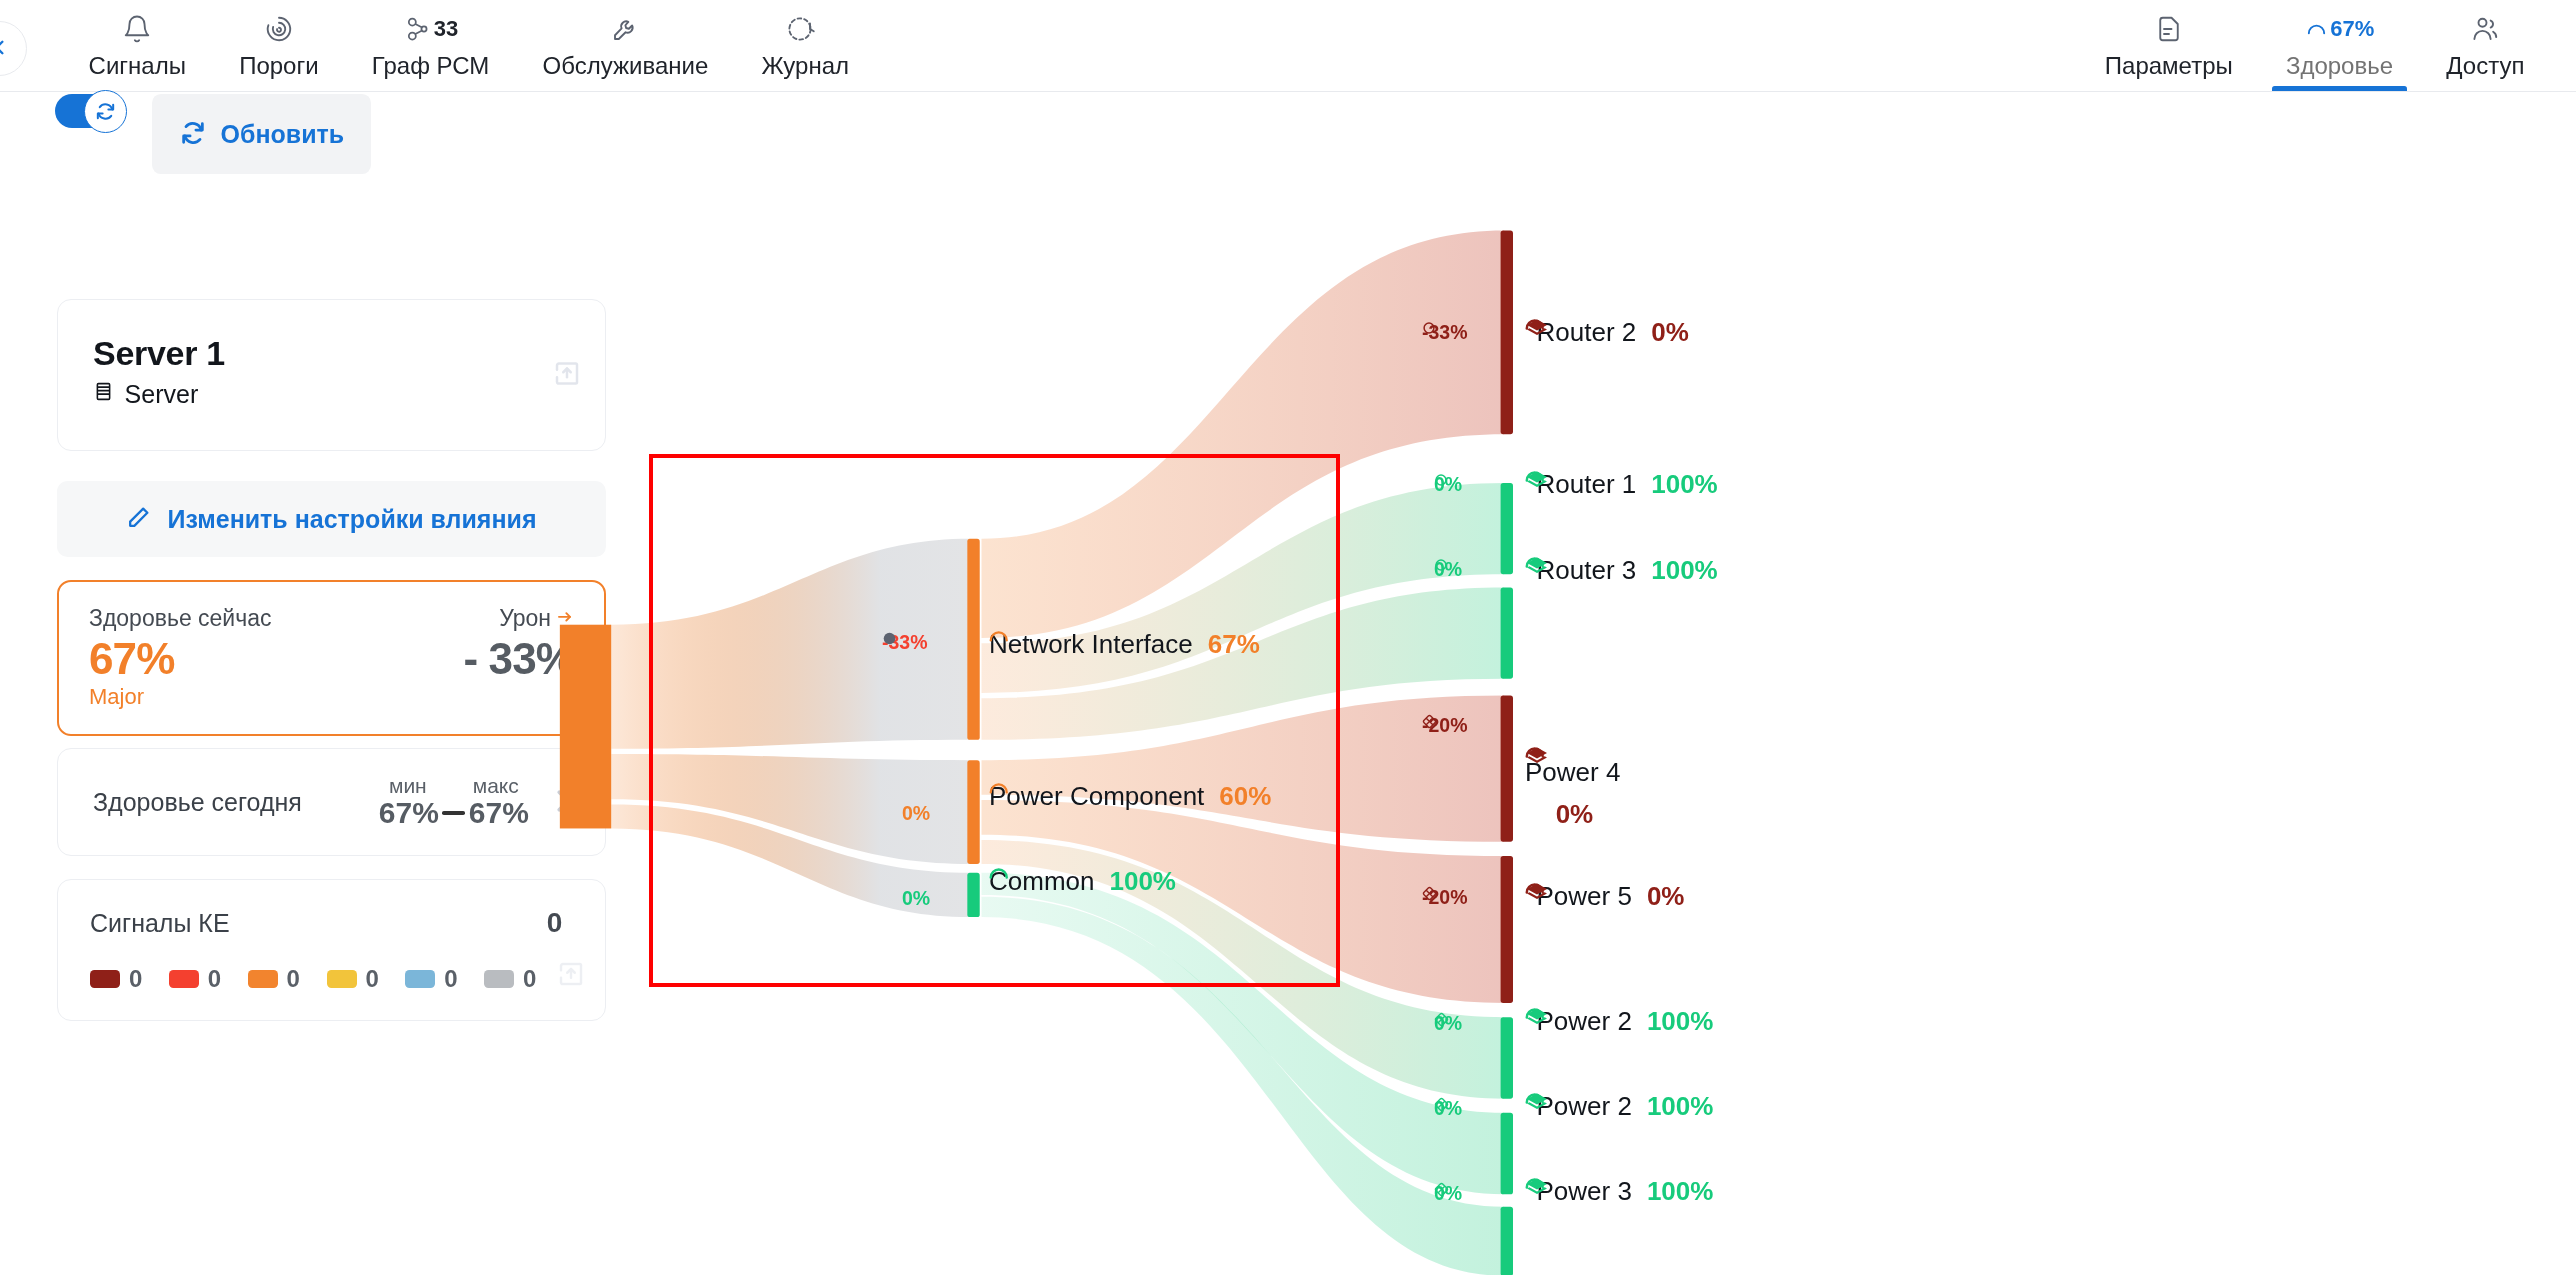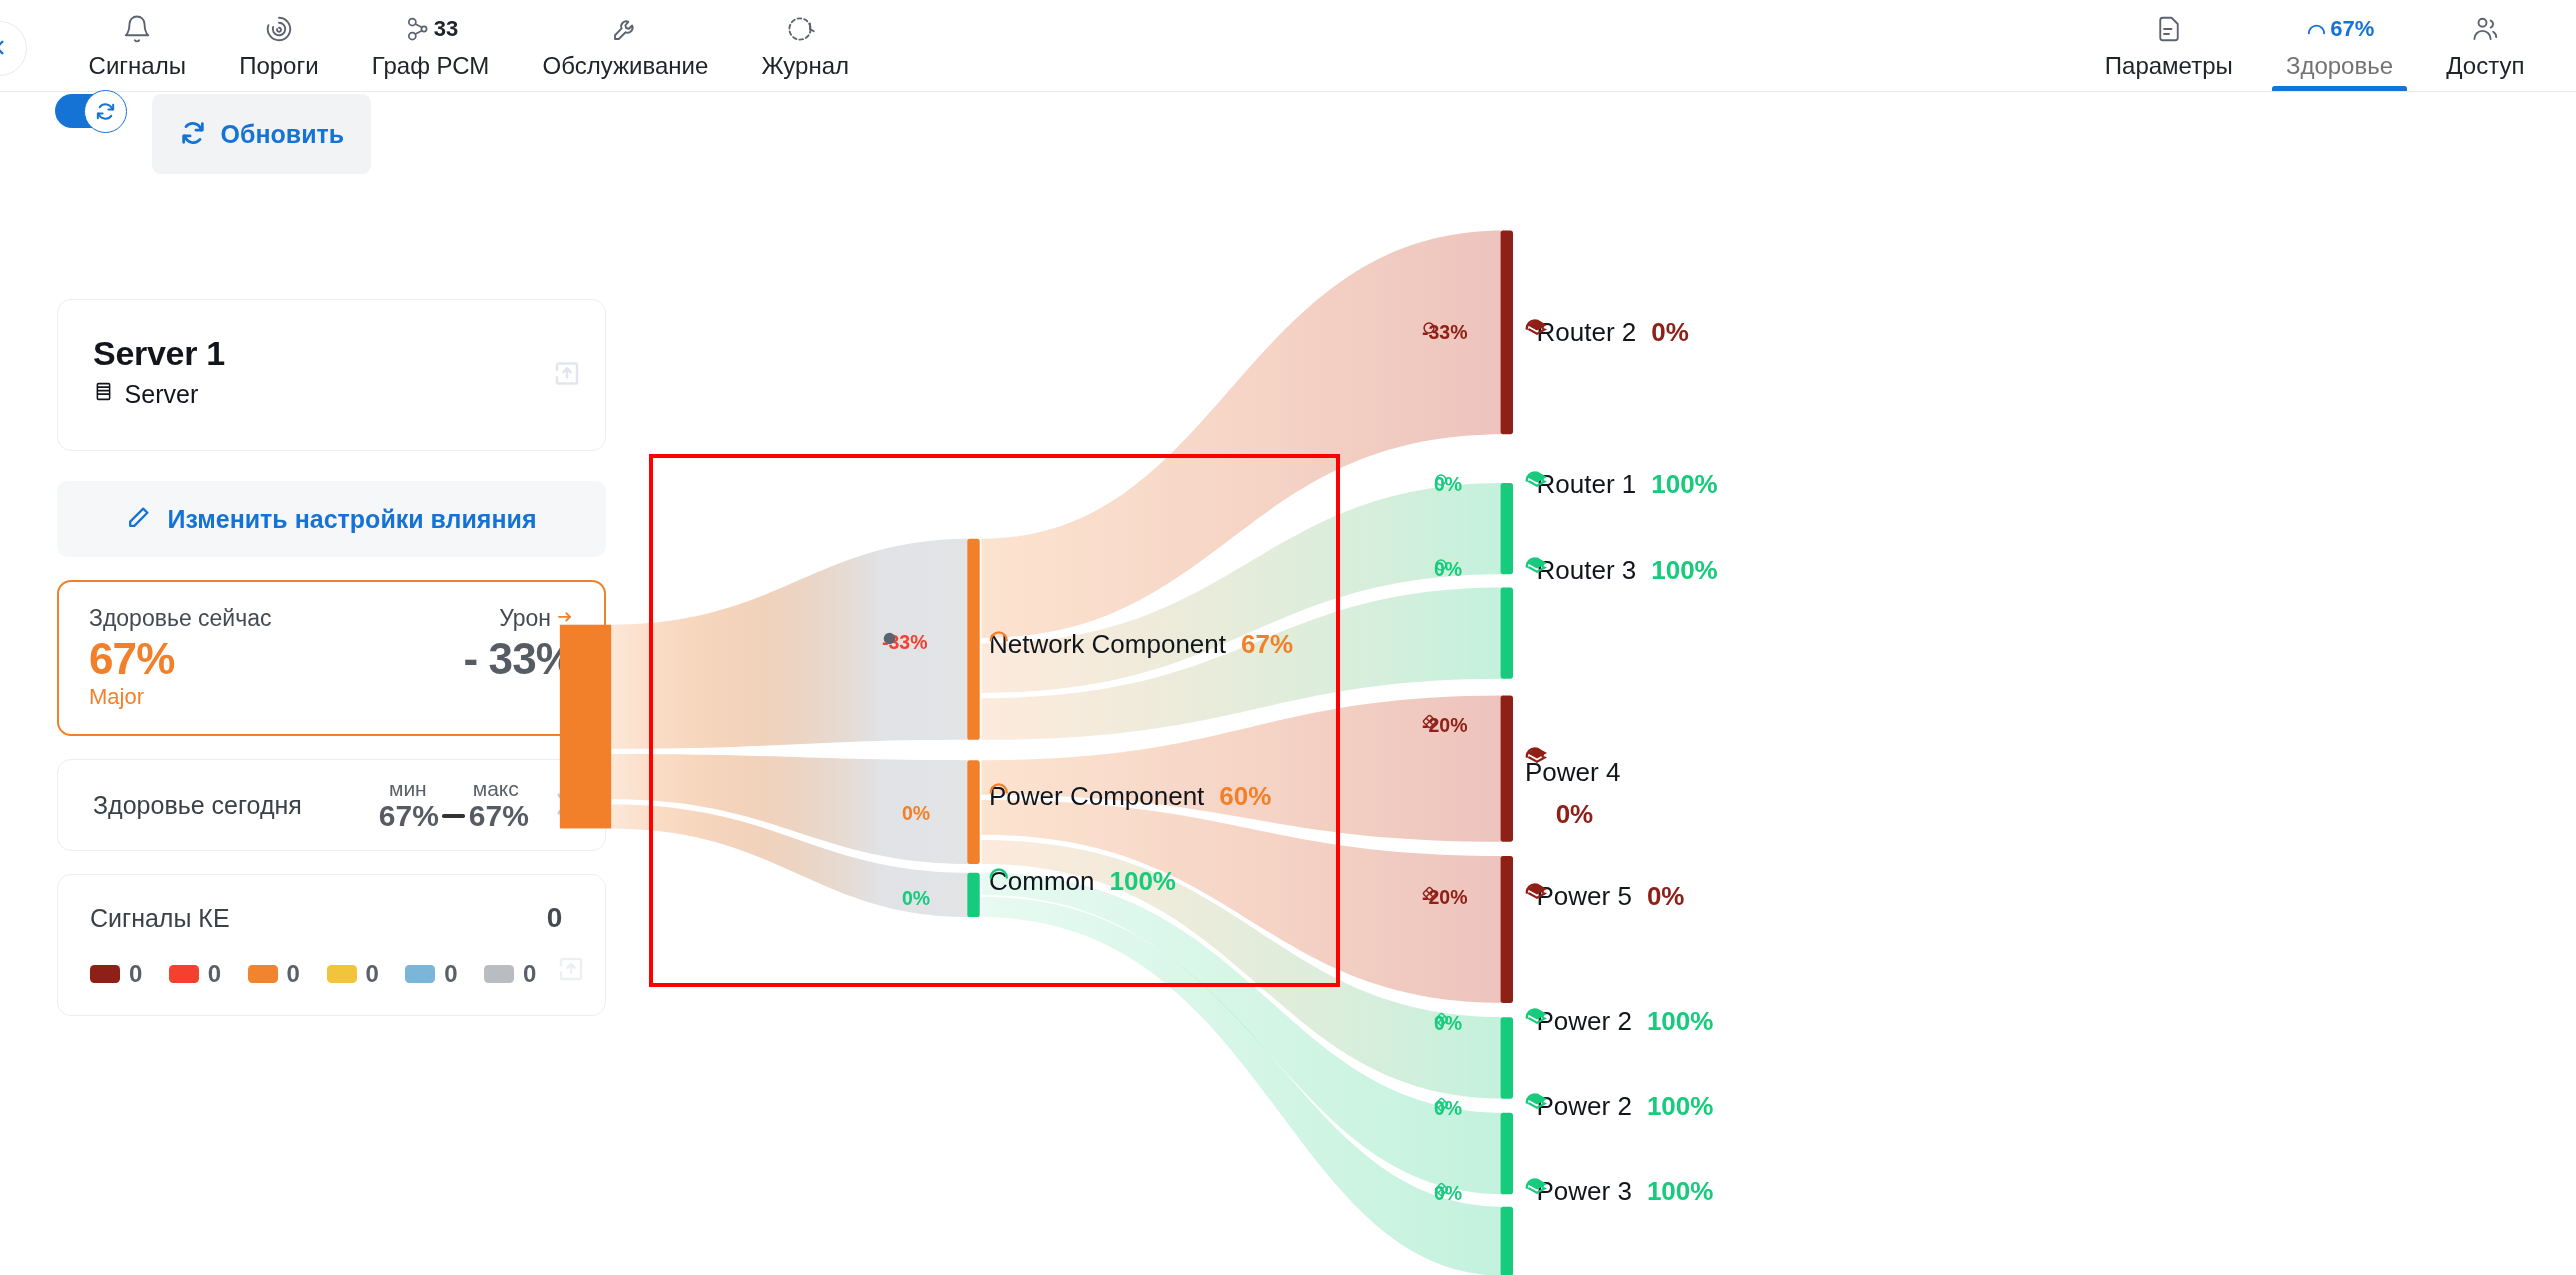--- a/index.html
+++ b/index.html
@@ -98,21 +98,21 @@
   .health-rowtop { display: flex; justify-content: space-between; align-items: baseline; }
   .health-lab { font-size: 23px; color: #444a52; }
   .health-damage-lab { font-size: 23px; color: #444a52; display: flex; align-items: center; gap: 5.3px; }
   .health-rowmid { display: flex; justify-content: space-between; align-items: baseline; margin-top: 1.8px; }
   .health-big { font-size: 44px; font-weight: bold; color: #f2802a; letter-spacing: -0.9px; }
   .health-damage { font-size: 44px; font-weight: bold; color: #565c63; letter-spacing: -0.9px; }
   .health-sev { font-size: 22px; color: #f2802a; margin-top: 0px; }
   .health-bar { width: 51px; background: #f2802a; }
 
   .card-today {
-    margin-top: 23px; height: 92px;
+    margin-top: 12px; height: 108px;
     display: flex; align-items: center; padding: 0 26.6px 0 35px;
   }
   .today-lab { font-size: 25px; color: #3b4149; }
   .today-vals { margin-left: auto; text-align: center; }
   .today-minmax { display: flex; gap: 46px; justify-content: center; }
   .today-minmax span { font-size: 21px; color: #5a6068; }
   .today-nums { display: flex; align-items: center; gap: 3.5px; margin-top: -1.8px; }
   .today-nums b { font-size: 30px; font-weight: bold; color: #565c63; }
   .today-dash { width: 23px; height: 4.4px; background: #333; border-radius: 1.8px; }
   .chev { margin-left: 19.5px; }
@@ -458,21 +458,21 @@
     </span>
   </div>
   <div class="flow-label" style="left:902px; top:802px; color:#f2802a;">
     <span>0%</span>
   </div>
   <div class="flow-label" style="left:902px; top:887px; color:#17cb7c;">
     <span>0%</span>
   </div>
 
   <div class="node-label" style="left:989px; top:629px;">
-    <span class="nm">Network Component</span>
+    <span class="nm">Network Interface</span>
     <span class="pc" style="color:#f2802a;">
       <span>
           <svg width="19.5" height="14" viewBox="0 0 22 14" fill="none" stroke="#f2802a" stroke-width="2.6" stroke-linecap="round">
             <path d="M2 12a9 9 0 0 1 18 0"></path>
           </svg>
         </span>
       <span>67%</span>
     </span>
   </div>
   <div class="node-label" style="left:989px; top:781px;">

